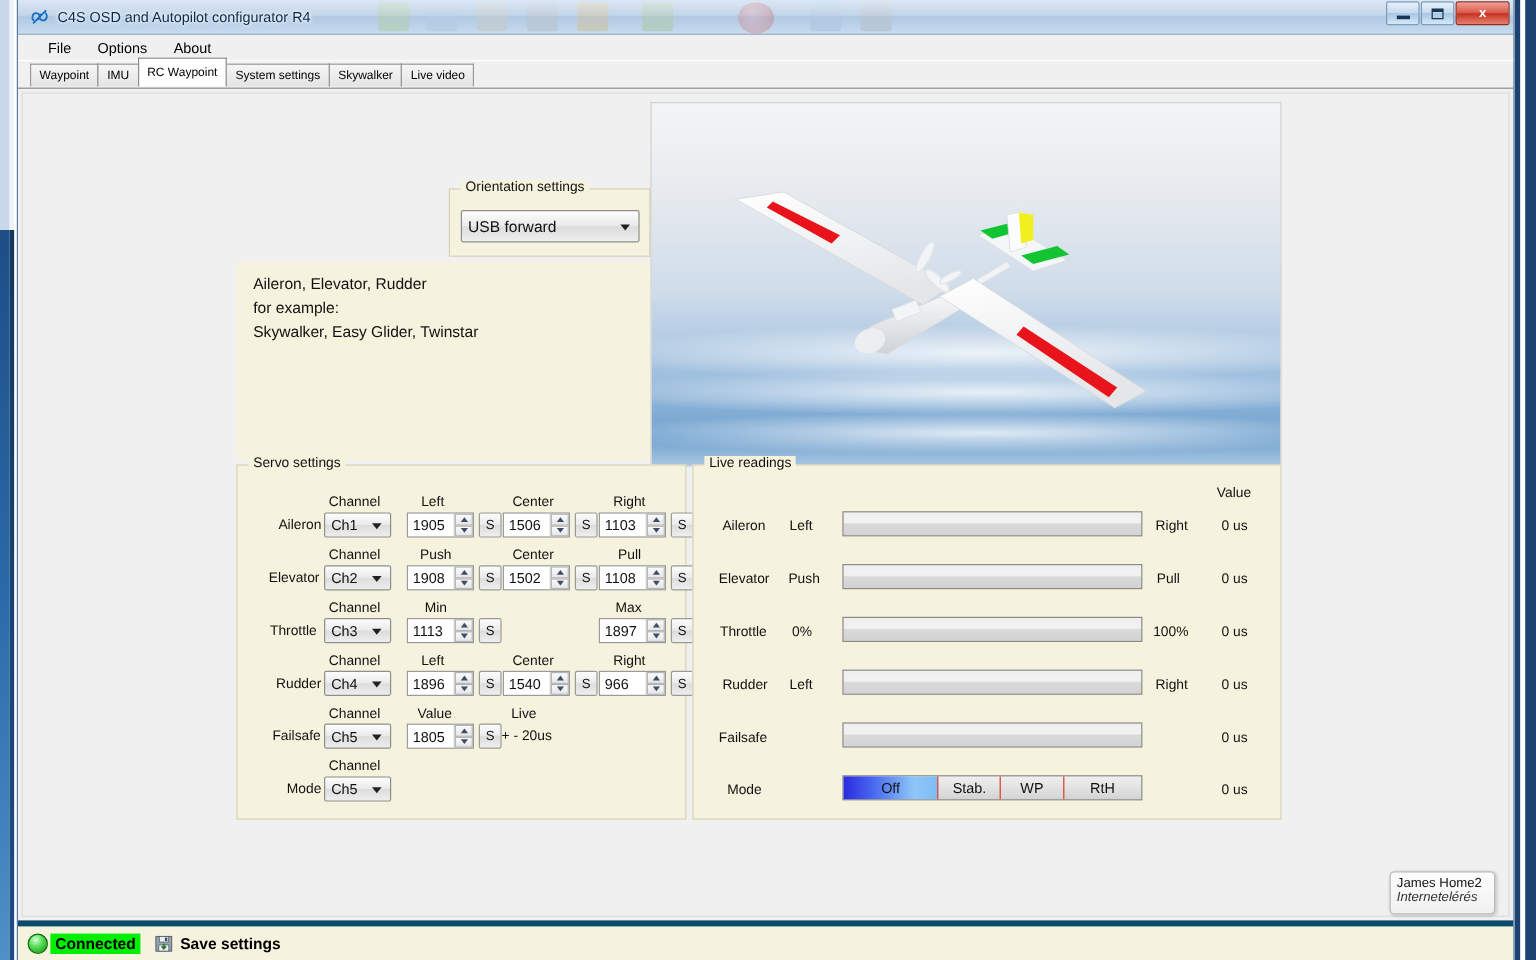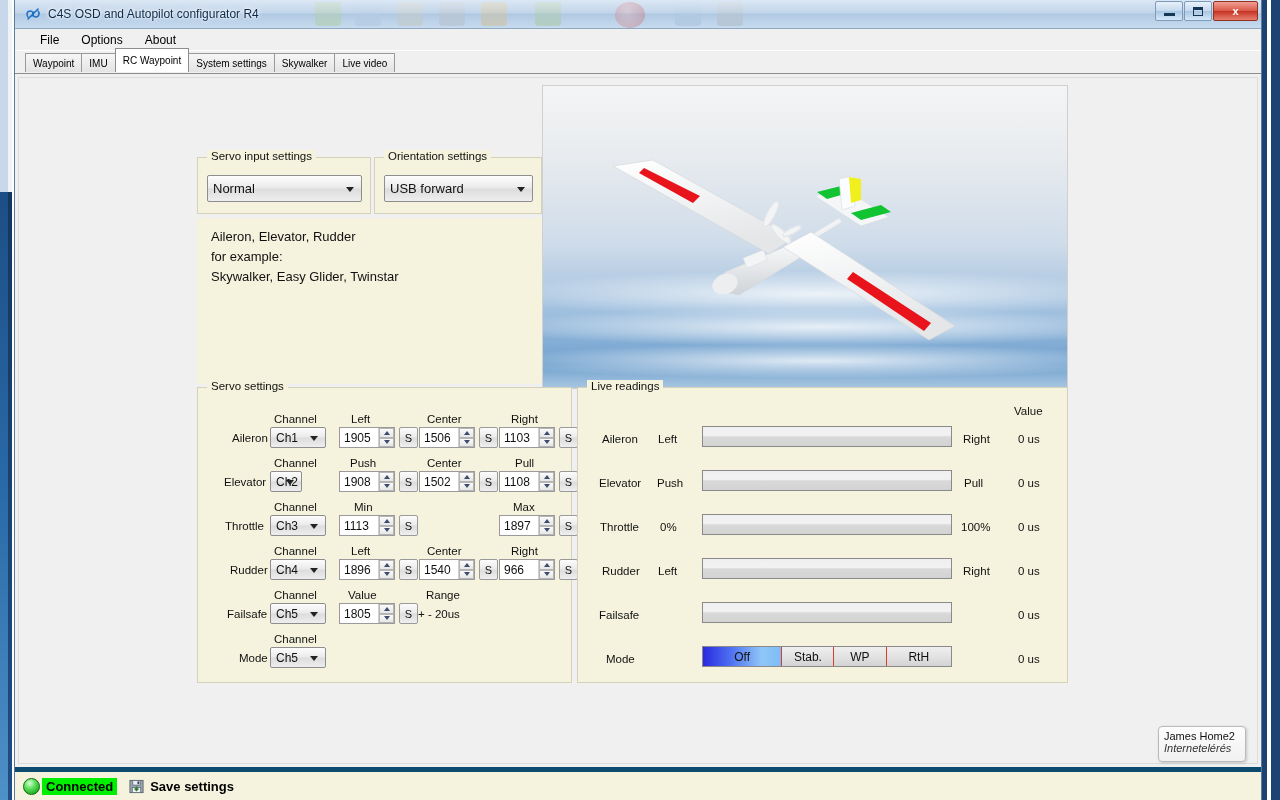--- a/index.html
+++ b/index.html
@@ -275,27 +275,20 @@
     <div class="tab active">RC Waypoint</div>
     <div class="tab">System settings</div>
     <div class="tab">Skywalker</div>
     <div class="tab">Live video</div>
   </div>
 
   <div id="client">
     <div id="client-inner"></div>
 
 
-    <div class="groupbox" style="left:182px; top:83px; width:174px; height:57px;">
-      <div class="gb-title">Servo input settings</div>
-      <div class="combo" style="position:absolute; left:9px; top:17px; width:155px; height:27px;">
-        <span>Normal</span>
-        <span class="arrow"></span>
-      </div>
-    </div>
 
     <div class="groupbox" style="left:359px; top:83px; width:168px; height:57px;">
       <div class="gb-title">Orientation settings</div>
       <div class="combo" style="position:absolute; left:9px; top:17px; width:149px; height:27px;">
         <span>USB forward</span>
         <span class="arrow"></span>
       </div>
     </div>
 
     <div class="groupbox" style="left:182px; top:144px; width:345px; height:166px; border:none;">
@@ -383,21 +376,21 @@
             <div class="dn"></div>
           </span>
       </div>
       <div class="sbtn" style="left:361px;top:39px;">S</div>
 
       <div class="lbl" style="left:76px; top:69px;">Channel</div>
       <div class="lbl" style="left:152px; top:69px;">Push</div>
       <div class="lbl" style="left:229px; top:69px;">Center</div>
       <div class="lbl" style="left:317px; top:69px;">Pull</div>
       <div class="lbl" style="left:26px; top:88px;">Elevator</div>
-      <div class="combo combo-small" style="position:absolute;left:72px;top:83px;width:32px;height:21px;">
+      <div class="combo combo-small" style="position:absolute;left:72px;top:83px;width:56px;height:21px;">
         <span>Ch2</span>
         <span class="arrow"></span>
       </div>
       <div class="spin" style="left:141px;top:83px;width:56px;">
         <span class="val">1908</span>
         <span class="btns">
             <div class="up"></div>
             <div class="dn"></div>
           </span>
       </div>
@@ -473,21 +466,21 @@
         <span class="val">966</span>
         <span class="btns">
             <div class="up"></div>
             <div class="dn"></div>
           </span>
       </div>
       <div class="sbtn" style="left:361px;top:171px;">S</div>
 
       <div class="lbl" style="left:76px; top:201px;">Channel</div>
       <div class="lbl" style="left:150px; top:201px;">Value</div>
-      <div class="lbl" style="left:228px; top:201px;">Range</div>
+      <div class="lbl" style="left:228px; top:201px;">Live</div>
       <div class="lbl" style="left:29px; top:220px;">Failsafe</div>
       <div class="combo combo-small" style="position:absolute;left:72px;top:215px;width:56px;height:21px;">
         <span>Ch5</span>
         <span class="arrow"></span>
       </div>
       <div class="spin" style="left:141px;top:215px;width:56px;">
         <span class="val">1805</span>
         <span class="btns">
             <div class="up"></div>
             <div class="dn"></div>

